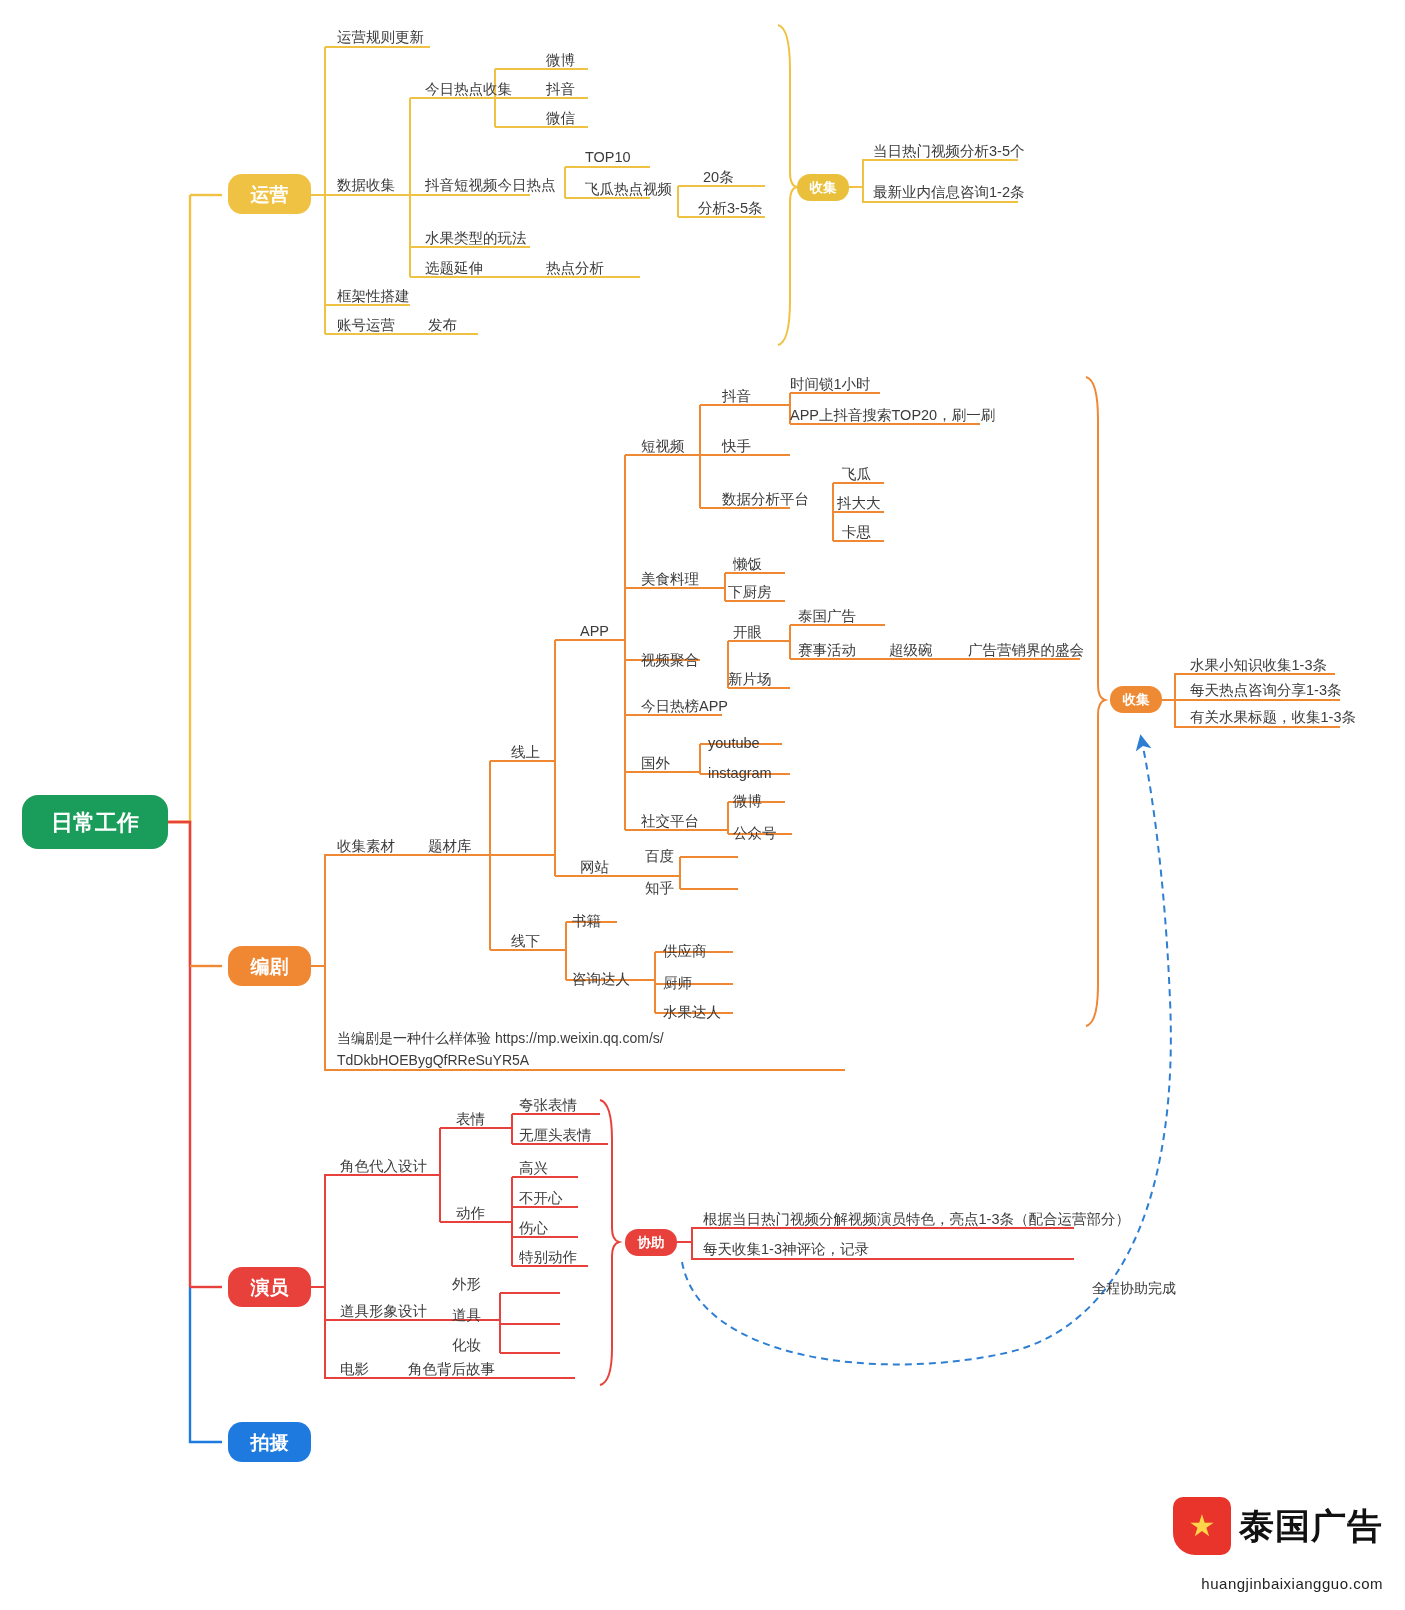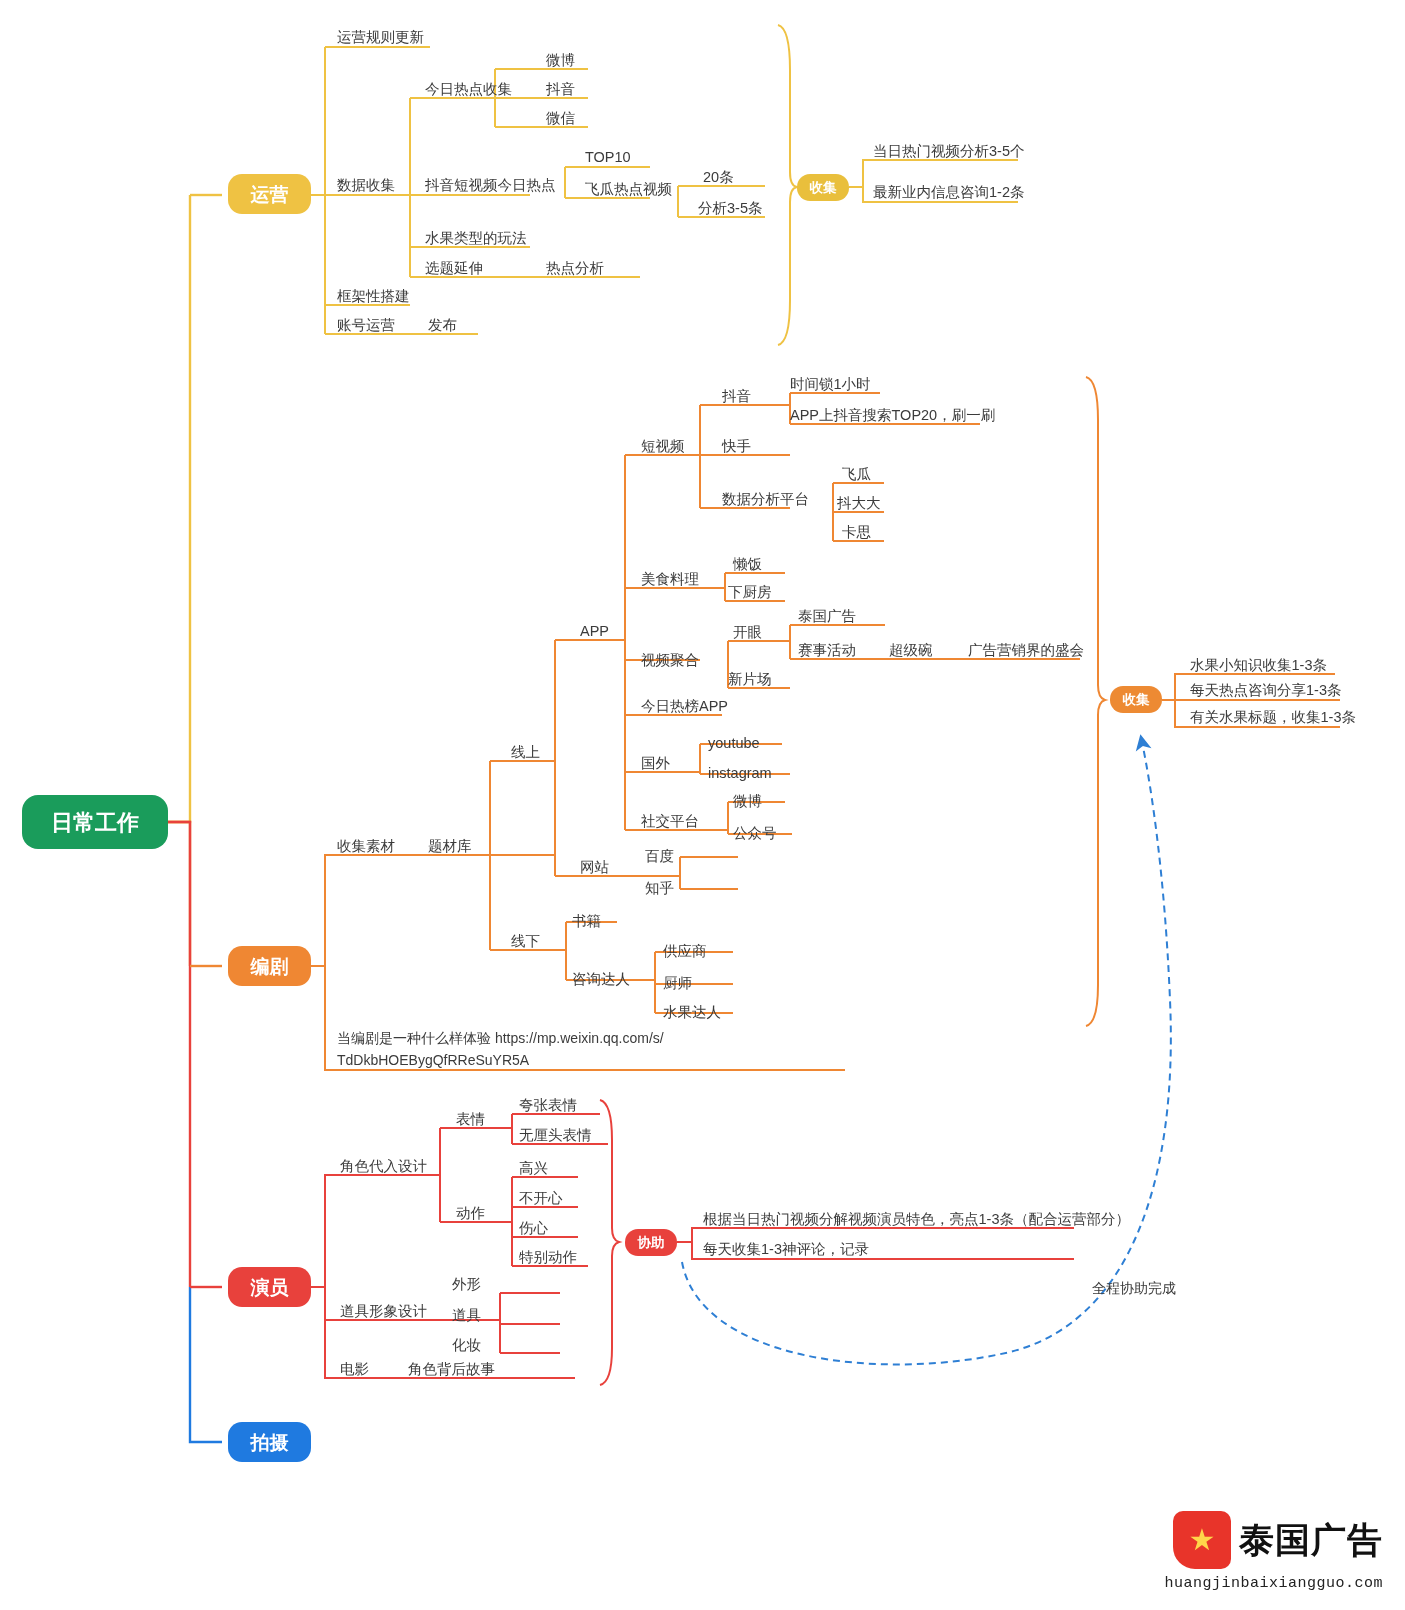--- a/index.html
+++ b/index.html
@@ -91,22 +91,22 @@
     font-size: 35px;
     font-weight: bold;
     color: #111;
     letter-spacing: 1px;
     font-family: "Liberation Sans", "DejaVu Sans", sans-serif;
   }
   .logo-sub {
     font-size: 15px;
     color: #222;
     letter-spacing: 0.5px;
-    margin-top: 6px;
-    font-family: Liberation Mono, monospace;
+    margin-top: 20px;
+    font-family: Liberation Sans, sans-serif;
   }
 </style>
 </head>
 <body>
 
 <svg id="mindmap" viewBox="0 0 1405 1610">
   <defs>
     <marker id="arrowblue" markerWidth="10" markerHeight="10" refX="5" refY="5" orient="auto">
       <path d="M1,1 L9,5 L1,9 L3,5 Z" fill="#2e7fd4"></path>
     </marker>

